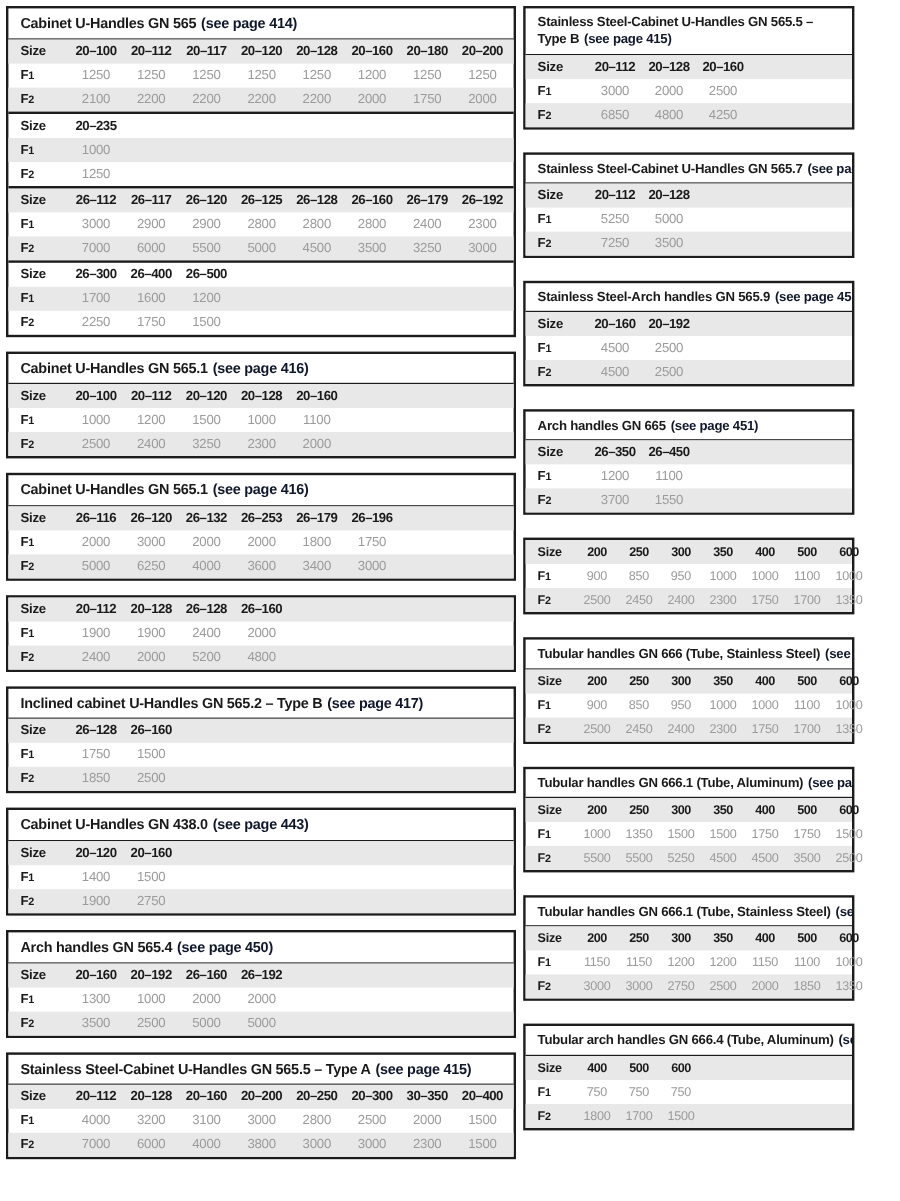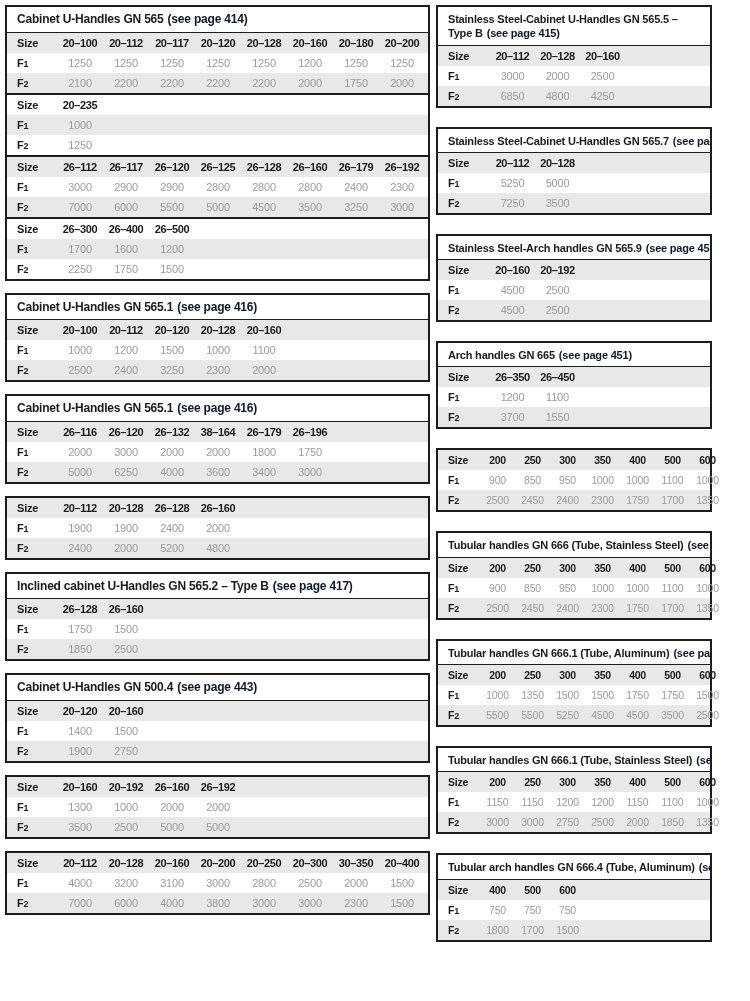--- a/index.html
+++ b/index.html
@@ -181,21 +181,21 @@
           <span class="cell val">2000</span>
         </div>
       </div>
       <div class="spec-table std">
         <div class="t-title"><span class="tt">Cabinet U-Handles GN 565.1</span><span class="page-ref">(see page 416)</span></div>
         <div class="row size-row gray">
           <span class="lbl">Size</span>
           <span class="cell">26–116</span>
           <span class="cell">26–120</span>
           <span class="cell">26–132</span>
-          <span class="cell">38–164</span>
+          <span class="cell">26–253</span>
           <span class="cell">26–179</span>
           <span class="cell">26–196</span>
         </div>
         <div class="row">
           <span class="lbl"><span>F</span><span class="sub">1</span></span>
           <span class="cell val">2000</span>
           <span class="cell val">3000</span>
           <span class="cell val">2000</span>
           <span class="cell val">2000</span>
           <span class="cell val">1800</span>
@@ -246,38 +246,39 @@
           <span class="cell val">1750</span>
           <span class="cell val">1500</span>
         </div>
         <div class="row gray">
           <span class="lbl"><span>F</span><span class="sub">2</span></span>
           <span class="cell val">1850</span>
           <span class="cell val">2500</span>
         </div>
       </div>
       <div class="spec-table std">
-        <div class="t-title"><span class="tt">Cabinet U-Handles GN 500.4</span><span class="page-ref">(see page 443)</span></div>
+        <div class="t-title"><span class="tt">Cabinet U-Handles GN 438.0</span><span class="page-ref">(see page 443)</span></div>
         <div class="row size-row gray">
           <span class="lbl">Size</span>
           <span class="cell">20–120</span>
           <span class="cell">20–160</span>
         </div>
         <div class="row">
           <span class="lbl"><span>F</span><span class="sub">1</span></span>
           <span class="cell val">1400</span>
           <span class="cell val">1500</span>
         </div>
         <div class="row gray">
           <span class="lbl"><span>F</span><span class="sub">2</span></span>
           <span class="cell val">1900</span>
           <span class="cell val">2750</span>
         </div>
       </div>
       <div class="spec-table std">
+        <div class="t-title"><span class="tt">Arch handles GN 565.4</span><span class="page-ref">(see page 450)</span></div>
         <div class="row size-row gray">
           <span class="lbl">Size</span>
           <span class="cell">20–160</span>
           <span class="cell">20–192</span>
           <span class="cell">26–160</span>
           <span class="cell">26–192</span>
         </div>
         <div class="row">
           <span class="lbl"><span>F</span><span class="sub">1</span></span>
           <span class="cell val">1300</span>
@@ -287,20 +288,21 @@
         </div>
         <div class="row gray">
           <span class="lbl"><span>F</span><span class="sub">2</span></span>
           <span class="cell val">3500</span>
           <span class="cell val">2500</span>
           <span class="cell val">5000</span>
           <span class="cell val">5000</span>
         </div>
       </div>
       <div class="spec-table std">
+        <div class="t-title"><span class="tt">Stainless Steel-Cabinet U-Handles GN 565.5 – Type A</span><span class="page-ref">(see page 415)</span></div>
         <div class="row size-row gray">
           <span class="lbl">Size</span>
           <span class="cell">20–112</span>
           <span class="cell">20–128</span>
           <span class="cell">20–160</span>
           <span class="cell">20–200</span>
           <span class="cell">20–250</span>
           <span class="cell">20–300</span>
           <span class="cell">30–350</span>
           <span class="cell">20–400</span>

